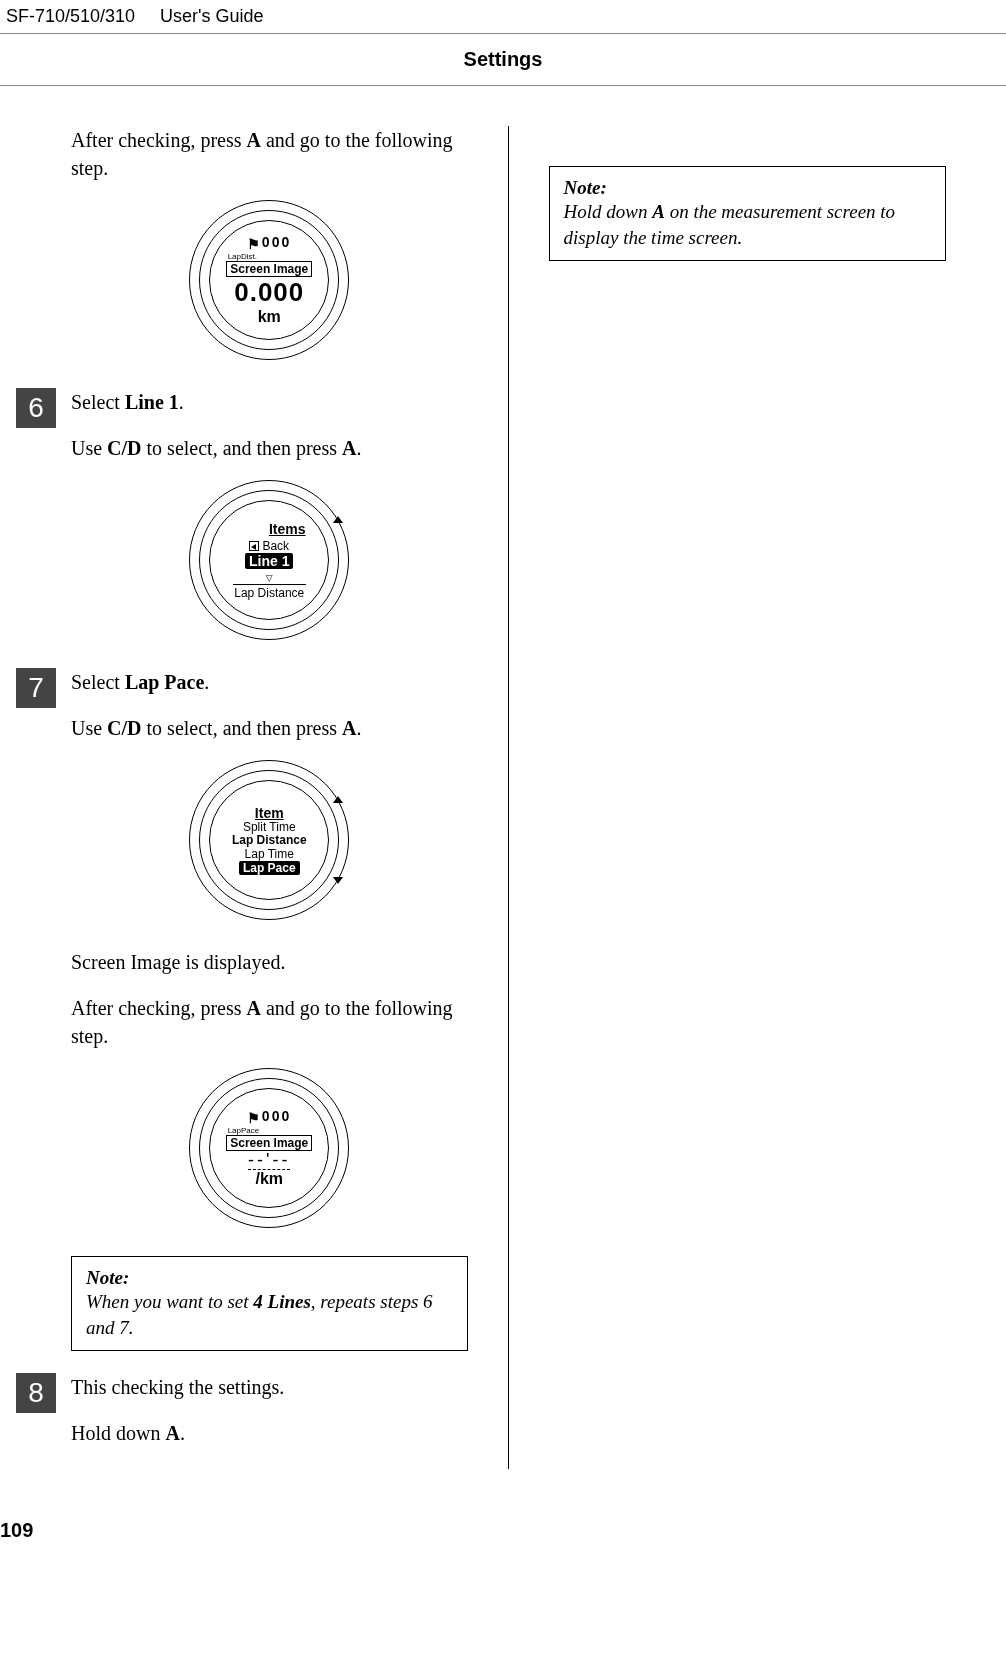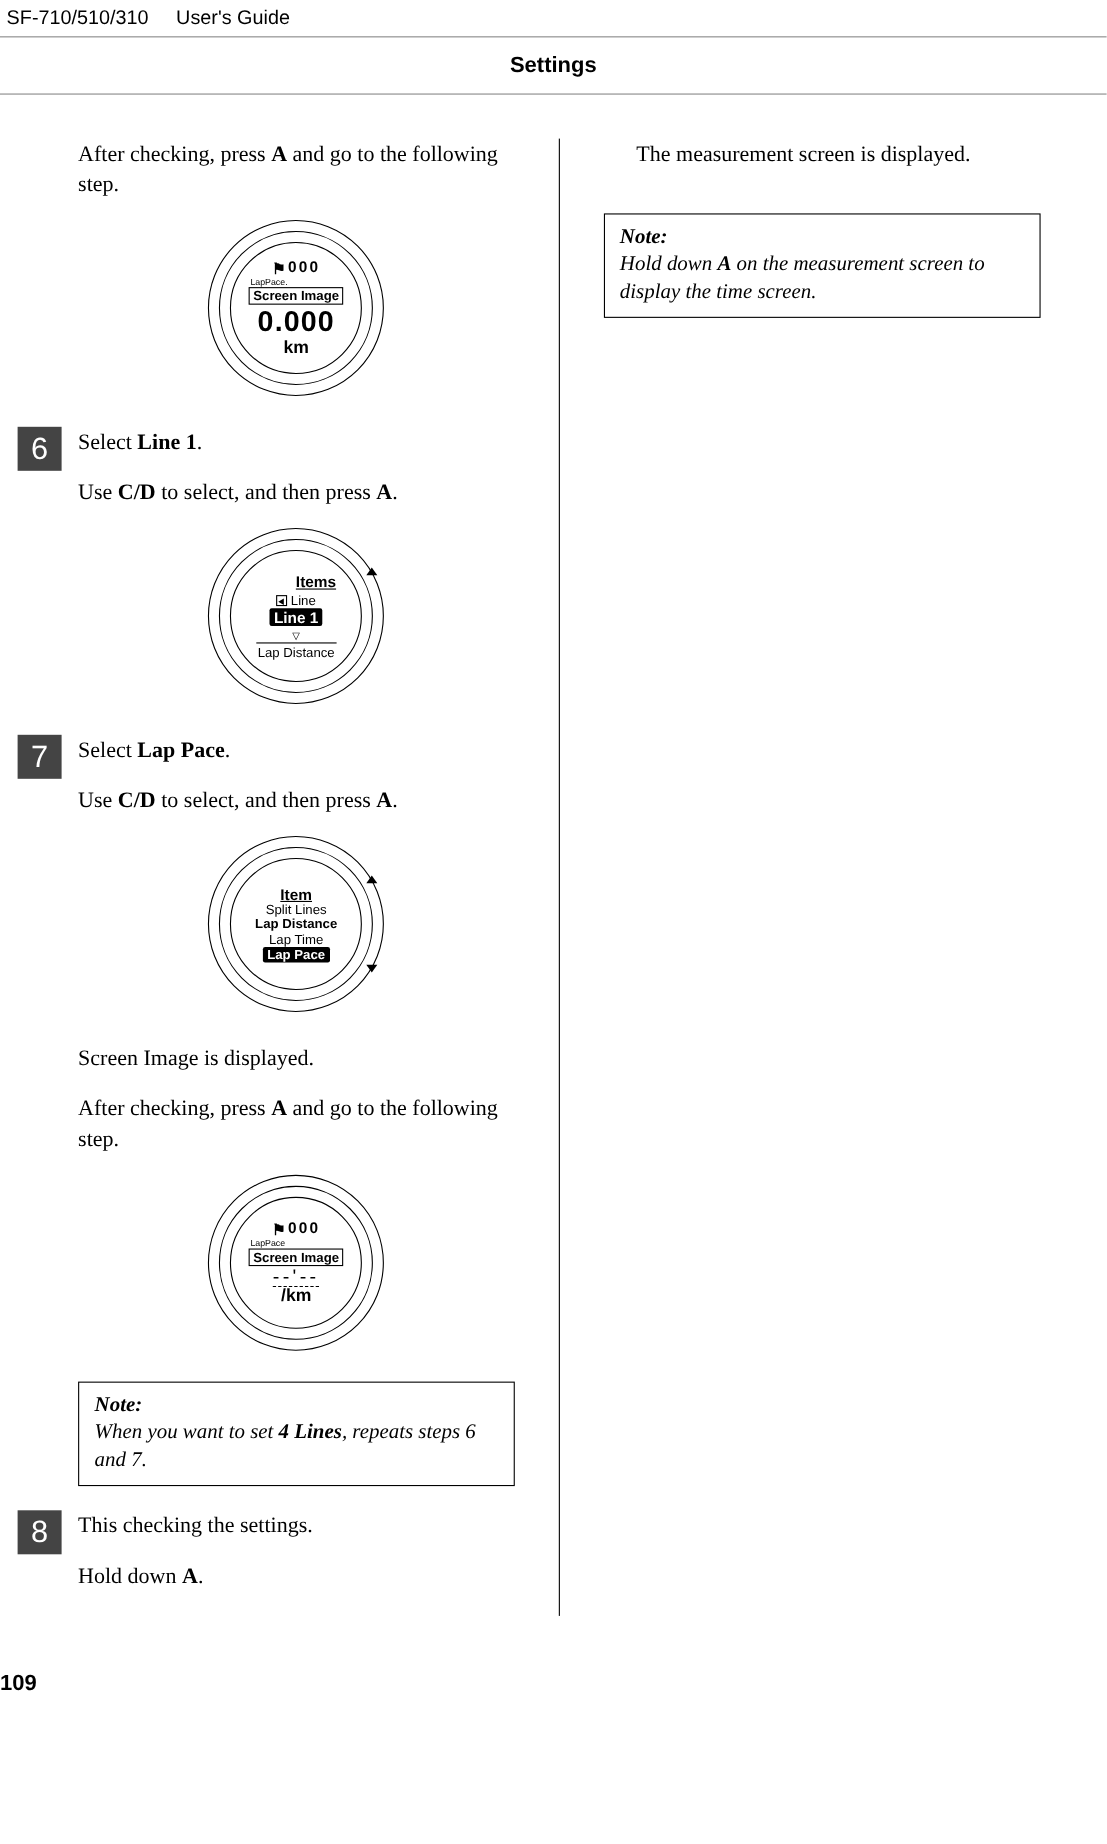--- a/index.html
+++ b/index.html
@@ -66,21 +66,21 @@
         <p class="para">
           <span>After checking, press </span><b>A</b><span> and go to the following step.</span>
         </p>
         <div class="fig-wrap">
           <div class="watch">
             <div class="ring-outer"></div>
               <div class="ring-mid"></div>
               <div class="ring-in"></div>
             <div class="face">
               <div style="font-size:14px;font-weight:bold;"><span class="flag">⚑</span><span class="seg">000</span></div>
-              <div style="width:80%;text-align:left;font-size:8px;">LapPace.</div>
+              <div style="width:80%;text-align:left;font-size:8px;">LapDist.</div>
               <div style="border:1px solid #000;padding:0 3px;font-size:12px;font-weight:bold;">Screen Image</div>
               <div class="big">0.000</div>
               <div class="km">km</div>
             </div>
           </div>
         </div>
       </div>
 
       <div class="block">
         <div class="step-marker">6</div>
@@ -91,21 +91,21 @@
           <span>Use </span><b>C/D</b><span> to select, and then press </span><b>A</b><span>.</span>
         </p>
         <div class="fig-wrap">
           <div class="watch">
             <div class="ring-outer"></div>
               <div class="ring-mid"></div>
               <div class="ring-in"></div>
             <div class="tri-up"></div>
             <div class="face">
               <div style="font-size:14px;text-decoration:underline;font-weight:bold;padding-left:36px;">Items</div>
-              <div style="font-size:12px;margin-top:2px;"><span class="back-icon"></span><span>Line</span></div>
+              <div style="font-size:12px;margin-top:2px;"><span class="back-icon"></span><span>Back</span></div>
               <div class="sel">Line 1</div>
               <div style="font-size:9px;margin-top:4px;">▽</div>
               <div class="divider"></div>
               <div style="font-size:12px;">Lap Distance</div>
             </div>
           </div>
         </div>
       </div>
 
       <div class="block">
@@ -118,21 +118,21 @@
         </p>
         <div class="fig-wrap">
           <div class="watch">
             <div class="ring-outer"></div>
               <div class="ring-mid"></div>
               <div class="ring-in"></div>
             <div class="tri-up"></div>
             <div class="tri-down"></div>
             <div class="face">
               <div style="font-size:14px;text-decoration:underline;font-weight:bold;">Item</div>
-              <div class="row">Split Lines</div>
+              <div class="row">Split Time</div>
               <div class="row bold">Lap Distance</div>
               <div class="row">Lap Time</div>
               <div class="sel" style="font-size:12px;">Lap Pace</div>
             </div>
           </div>
         </div>
 
         <p class="para">Screen Image is displayed.</p>
         <p class="para">
           <span>After checking, press </span><b>A</b><span> and go to the following step.</span>
@@ -165,21 +165,20 @@
         <div class="step-marker">8</div>
         <p class="para">This checking the settings.</p>
         <p class="para">
           <span>Hold down </span><b>A</b><span>.</span>
         </p>
       </div>
 
     </div>
 
     <div class="col col-right">
-      <p class="para" style="text-align:left; padding-left:30px;">The measurement screen is displayed.</p>
 
       <div class="note-box" style="margin-top:40px;">
         <div class="note-label">Note:</div>
         <div class="note-body">
           <span>Hold down </span><b>A</b><span> on the measurement screen to display the time screen.</span>
         </div>
       </div>
     </div>
 
   </div>

